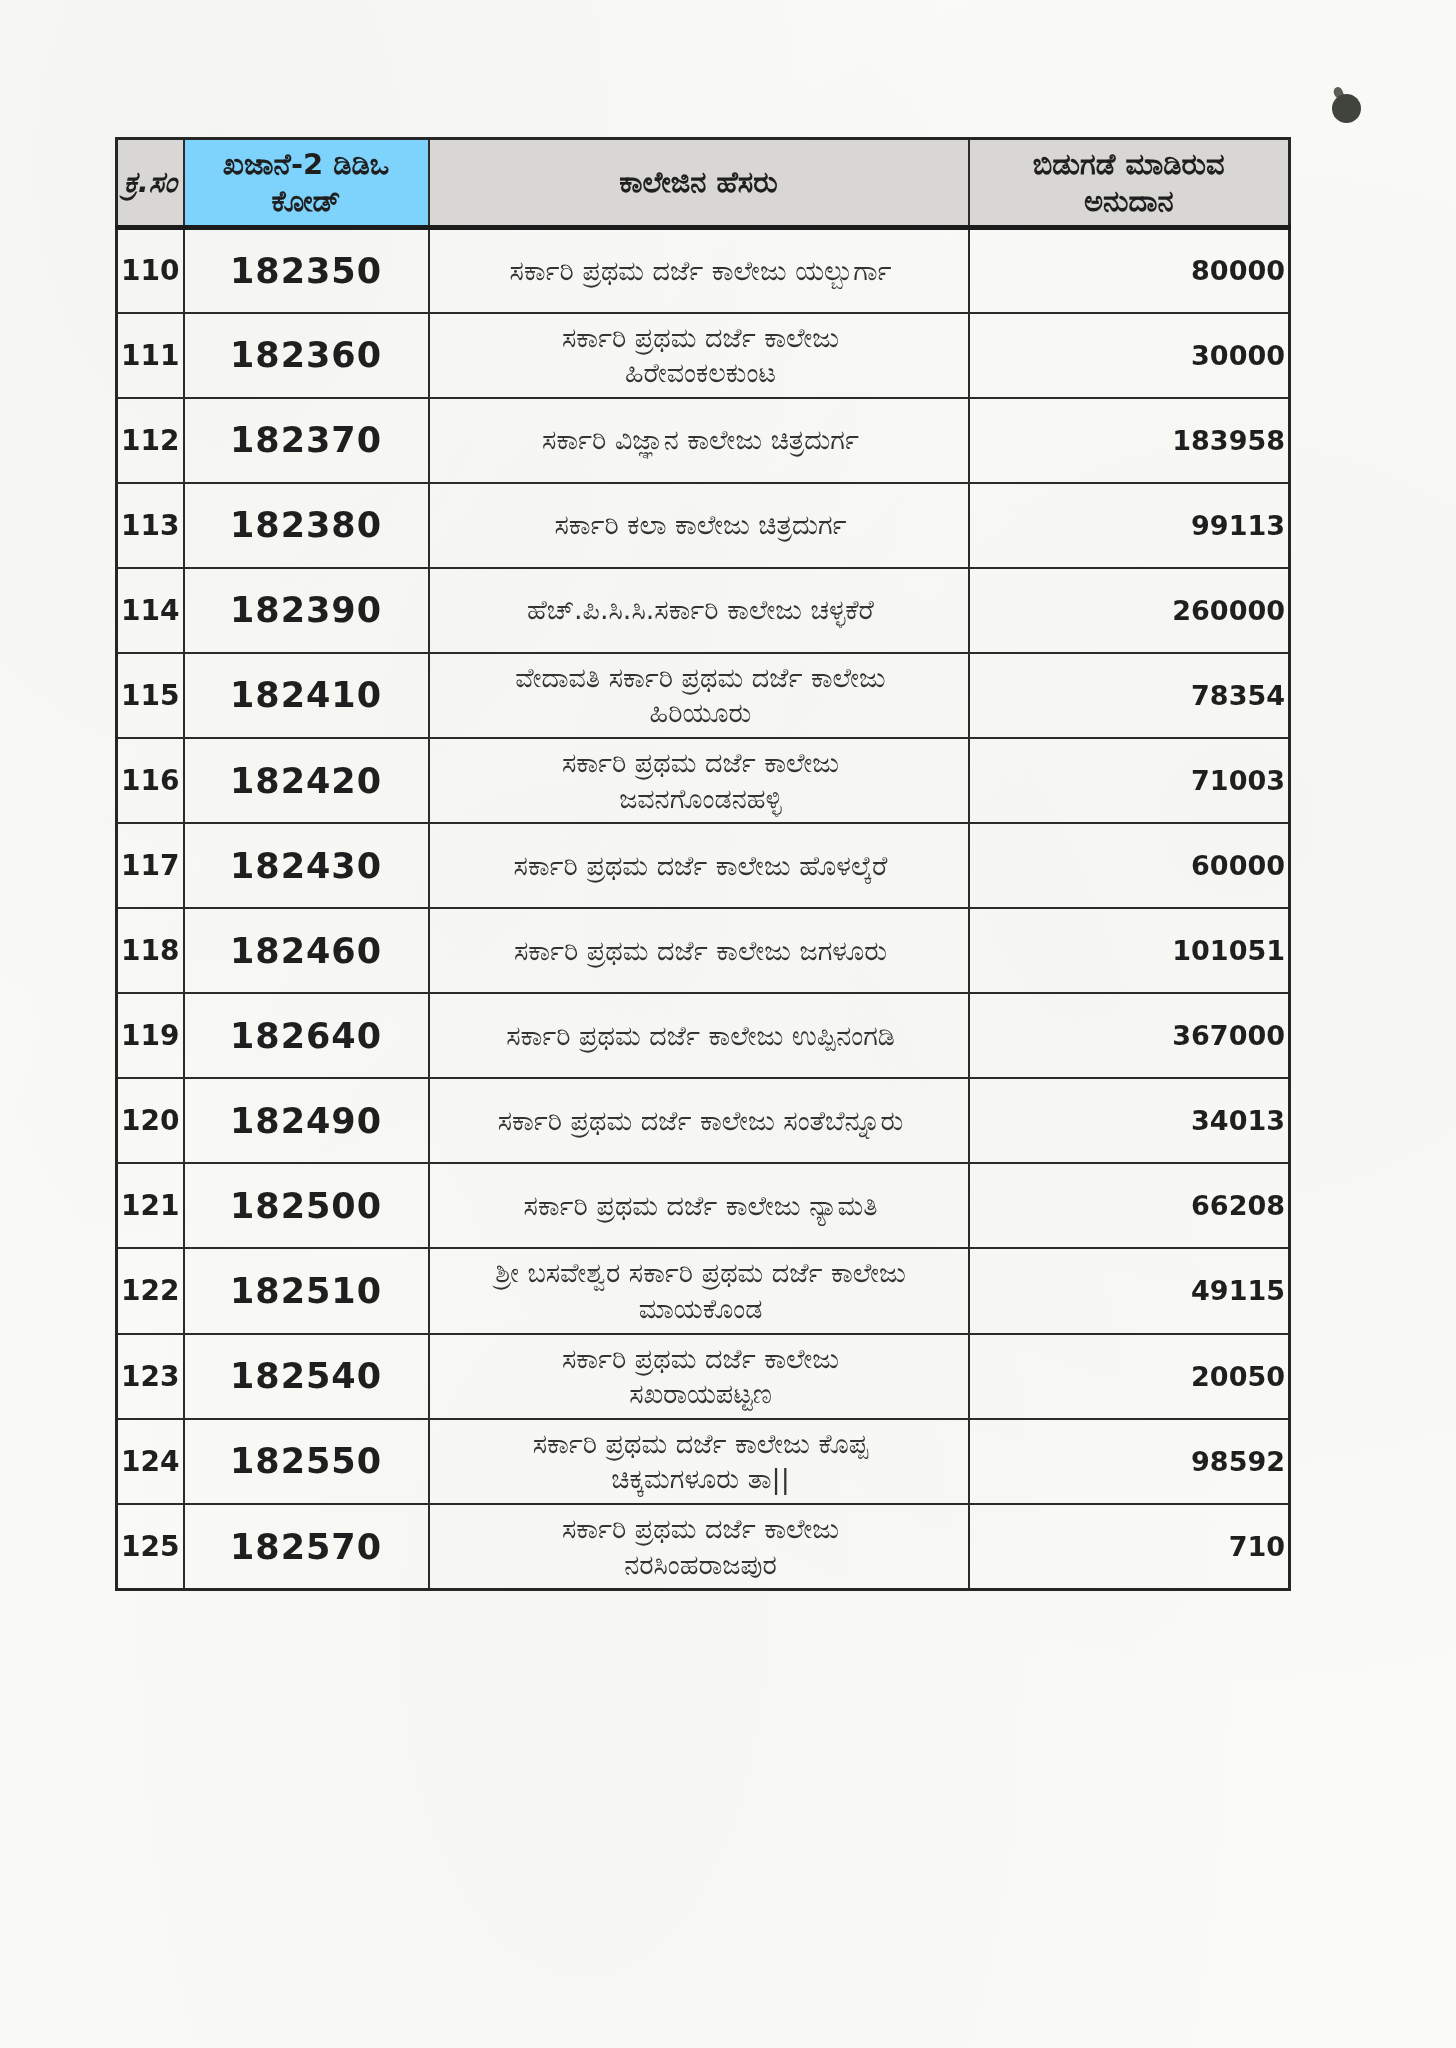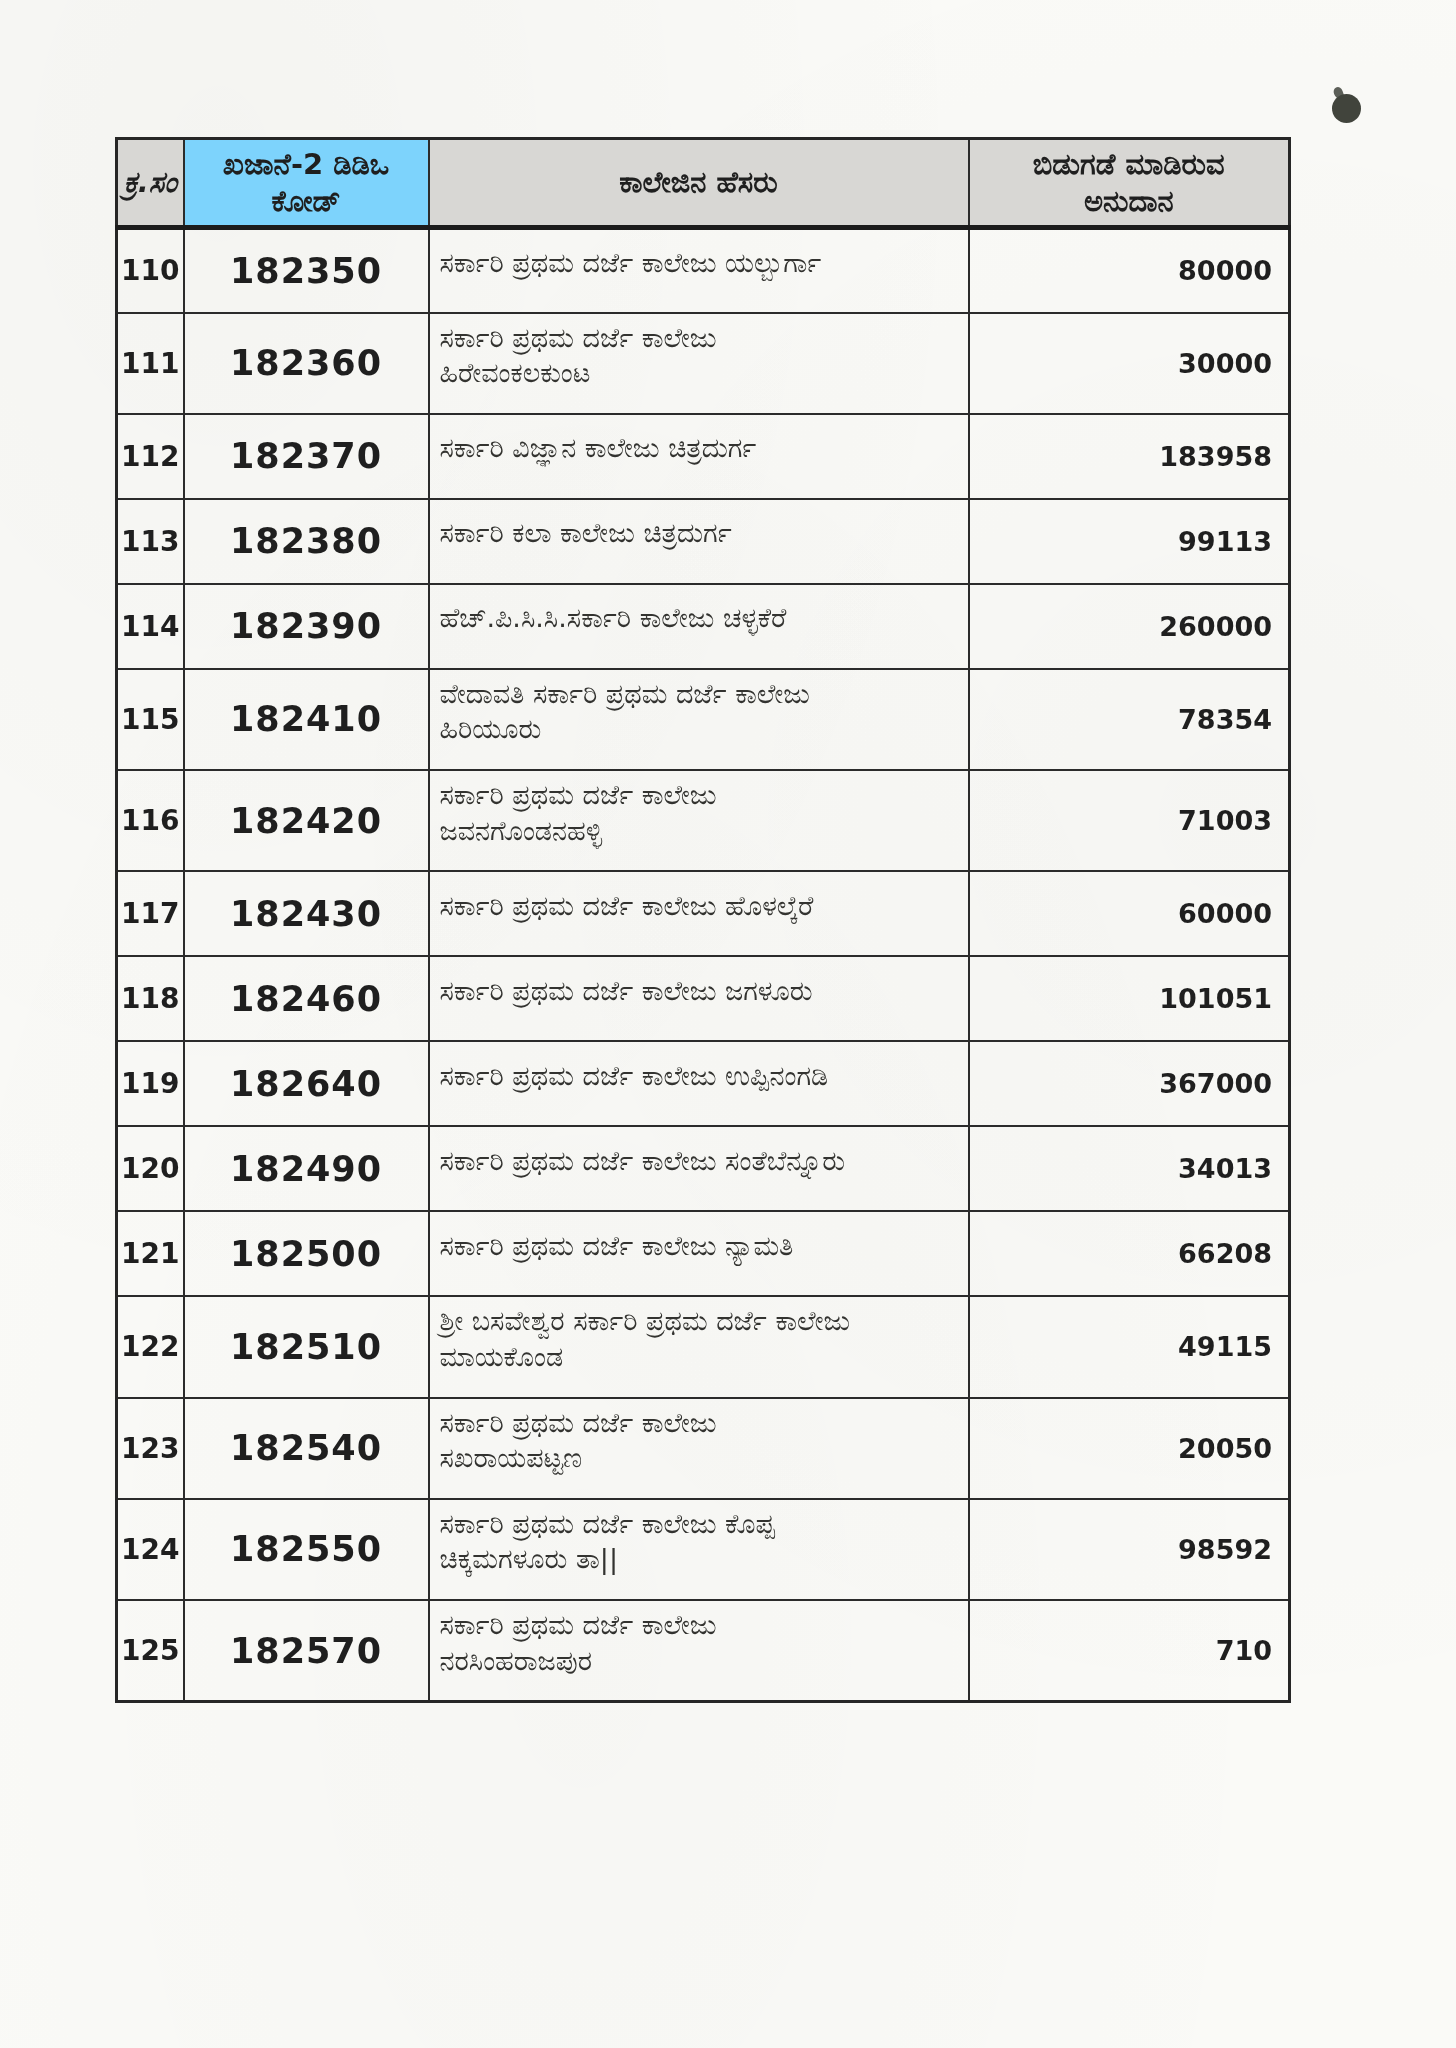--- a/index.html
+++ b/index.html
@@ -46,24 +46,24 @@
     font-size:29px;font-weight:bold;text-align:center;
     line-height:1.25;white-space:pre-line;
     border-top:3px solid #262626;
     border-bottom:5px solid #1c1c1c;
     padding:2px 4px;
   }
   .grants tbody tr{height:85px;}
   .grants td.sl{font-weight:bold;font-size:28px;text-align:center;}
   .grants td.code{font-weight:bold;font-size:35px;text-align:center;letter-spacing:1px;}
   .grants td.name{
-    font-size:27px;text-align:left;padding:6px 6px 22px 10px;
+    font-size:27px;text-align:center;padding:6px 6px 6px 10px;
     white-space:pre-line;line-height:1.32;color:#333330;
   }
-  .grants td.amt{font-weight:bold;font-size:27px;text-align:right;padding-right:16px;}
+  .grants td.amt{font-weight:bold;font-size:27px;text-align:right;padding-right:3px;}
   .grants th:first-child,.grants td:first-child{border-left:3px solid #262626;}
   .grants th:last-child,.grants td:last-child{border-right:3px solid #262626;}
   .grants tbody tr:last-child td{border-bottom:3px solid #262626;}
 </style>
 </head>
 <body>
 
 <div class="page">
 
   <div class="ink-mark" style="background: rgb(65, 68, 60);"></div>

